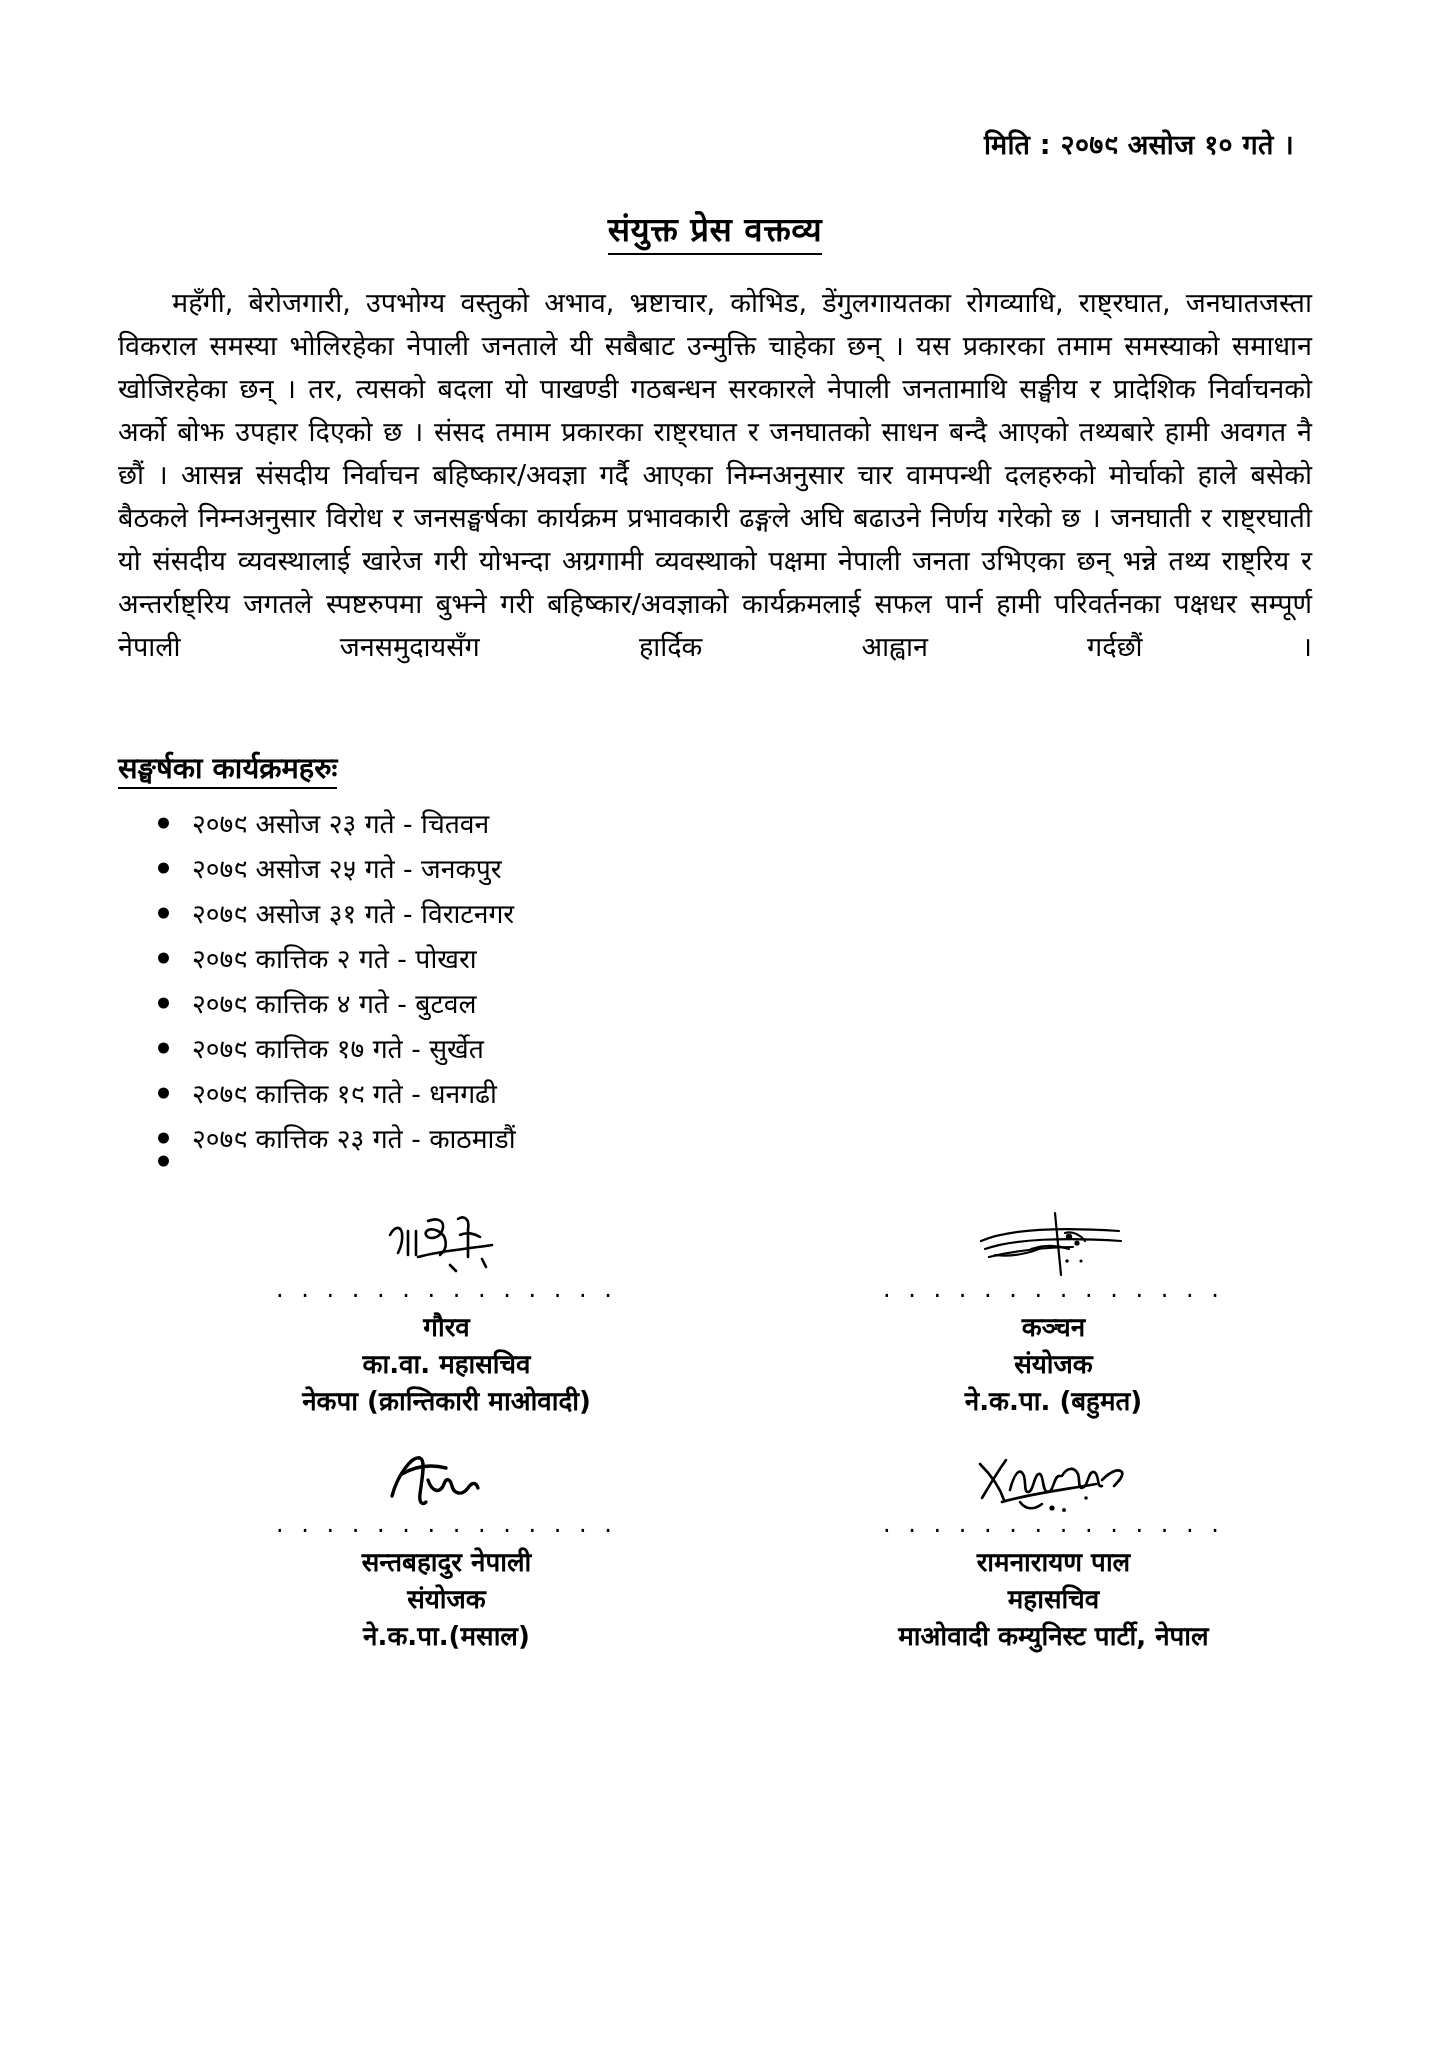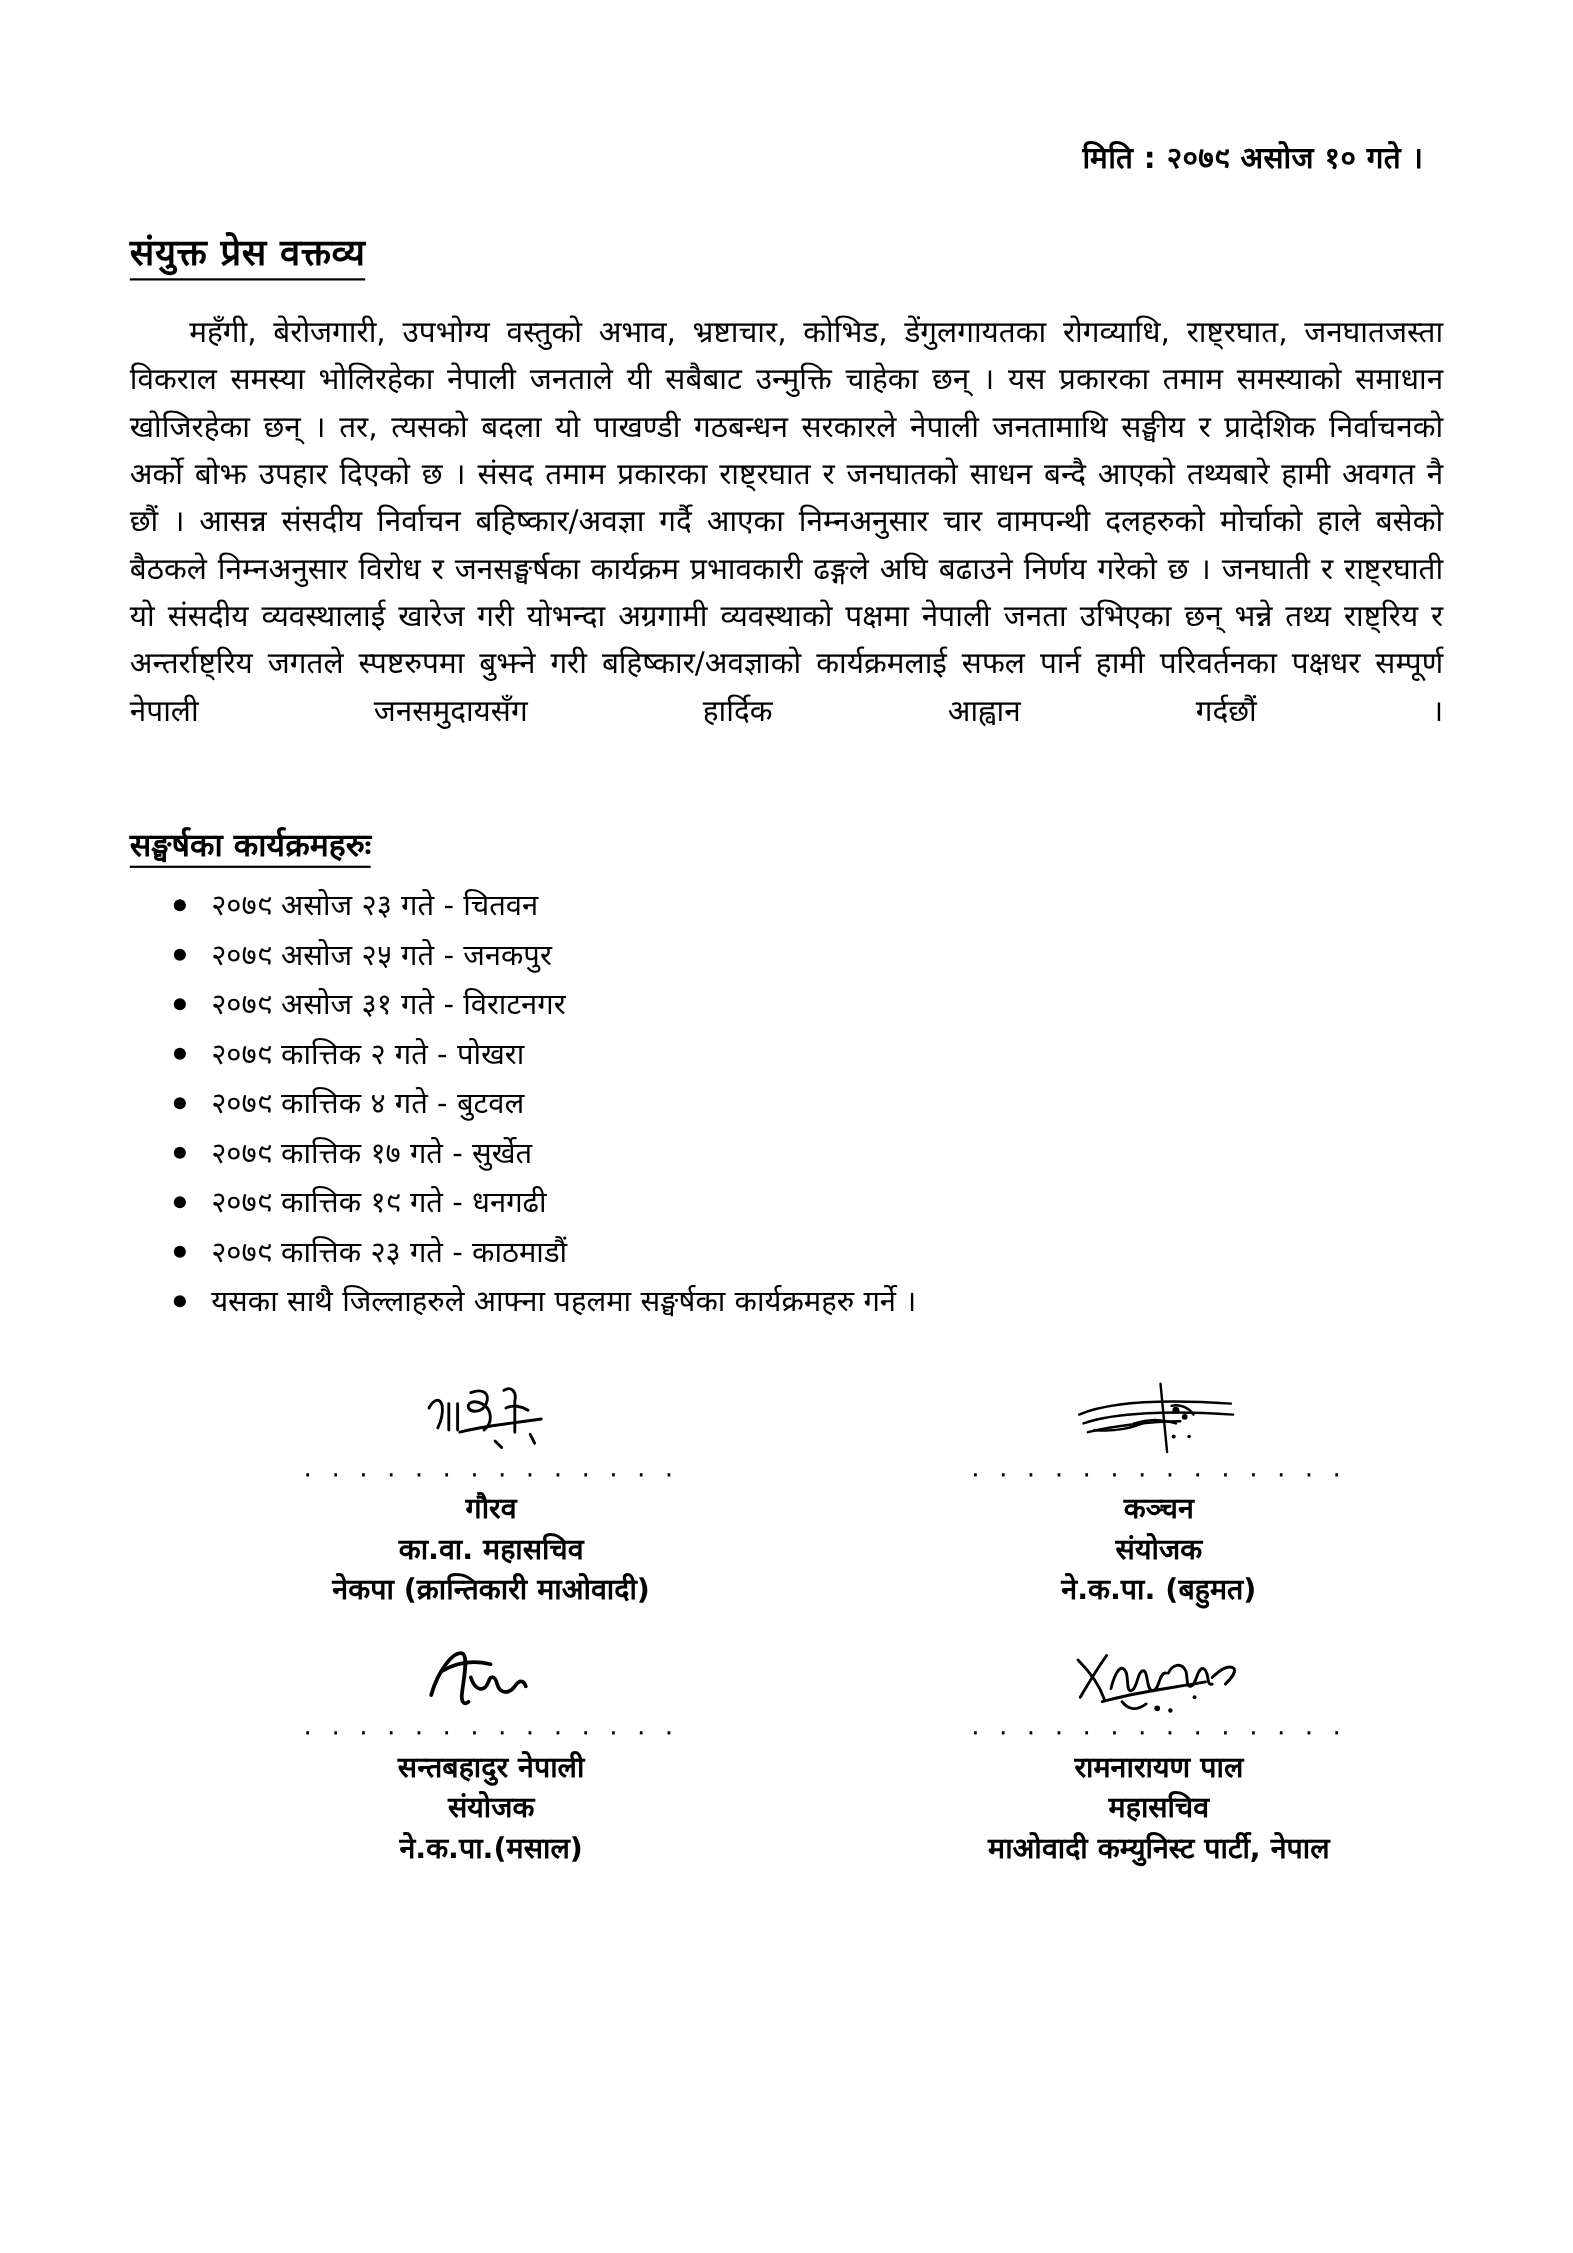--- a/index.html
+++ b/index.html
@@ -37,20 +37,21 @@
     font-size: 27px;
     line-height: 1.25;
     letter-spacing: 0.3px;
     padding-right: 18px;
     font-weight: bold;
   }
 
   
   .doc-title {
     margin-top: 44px;
+    text-align: center;
     font-size: 33px;
     font-weight: bold;
     letter-spacing: 0.5px;
   }
   .doc-title span {
     display: inline-block;
     border-bottom: 2px solid #000;
     padding-bottom: 2px;
   }
 
@@ -195,21 +196,20 @@
       <li>
         <span class="bullet"></span>
         <span>२०७९ कात्तिक १९ गते - धनगढी</span>
       </li>
       <li>
         <span class="bullet"></span>
         <span>२०७९ कात्तिक २३ गते - काठमाडौं</span>
       </li>
       <li class="wide">
         <span class="bullet"></span>
-        <span>यसका साथै जिल्लाहरुले आफ्ना पहलमा सङ्घर्षका कार्यक्रमहरु गर्ने ।</span>
       </li>
     </ul>
 
     <div class="sign-grid">
 
       <div class="sign-block left">
         <div class="sig-img">
           <svg width="150" height="80" viewBox="0 0 150 80" aria-hidden="true">
             <g fill="none" stroke="#000" stroke-width="2.6" stroke-linecap="round" stroke-linejoin="round">
               <path d="M18 30 C22 22, 28 20, 30 28 C31 36, 28 44, 26 48"></path>

